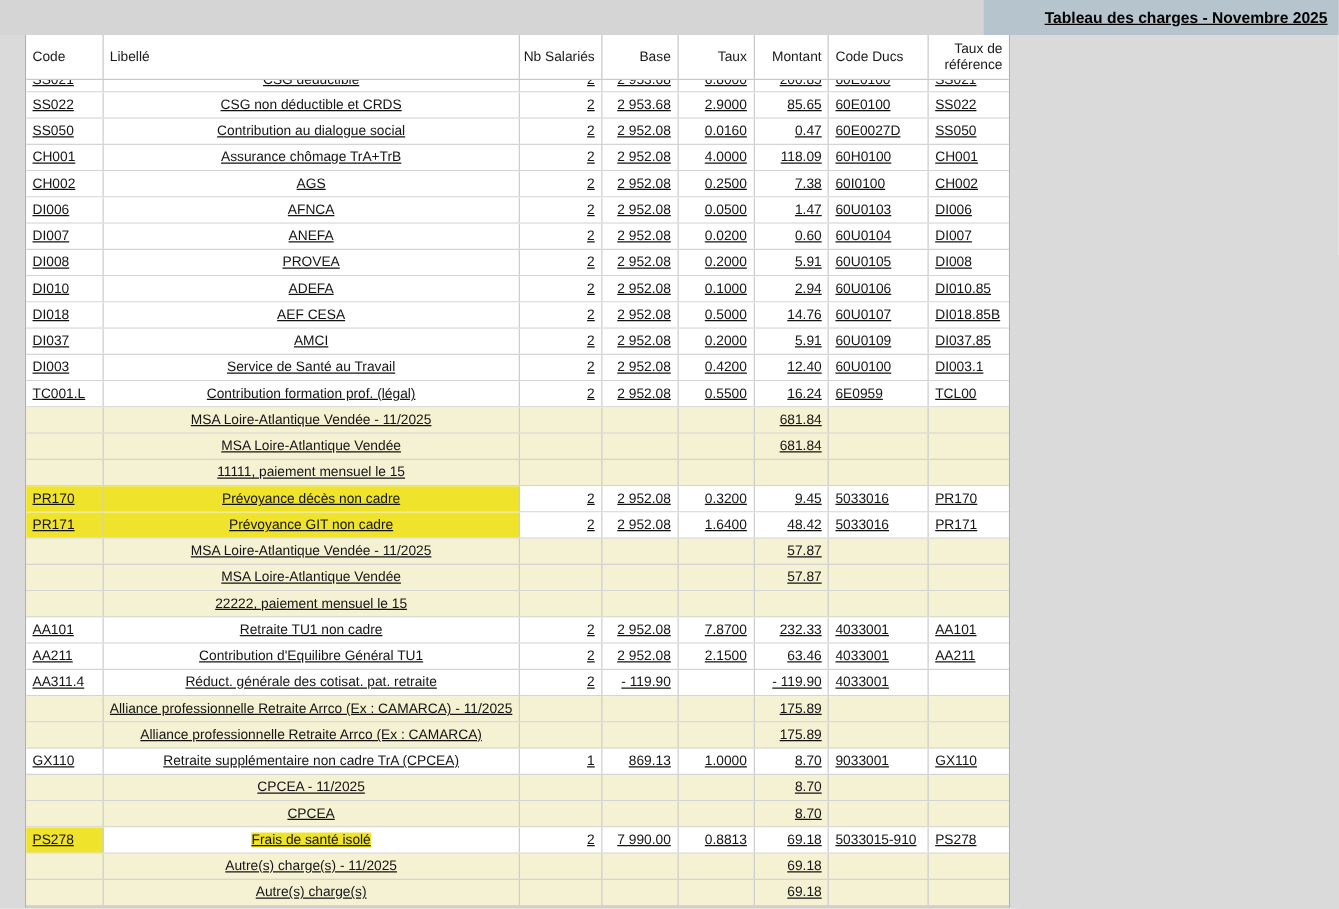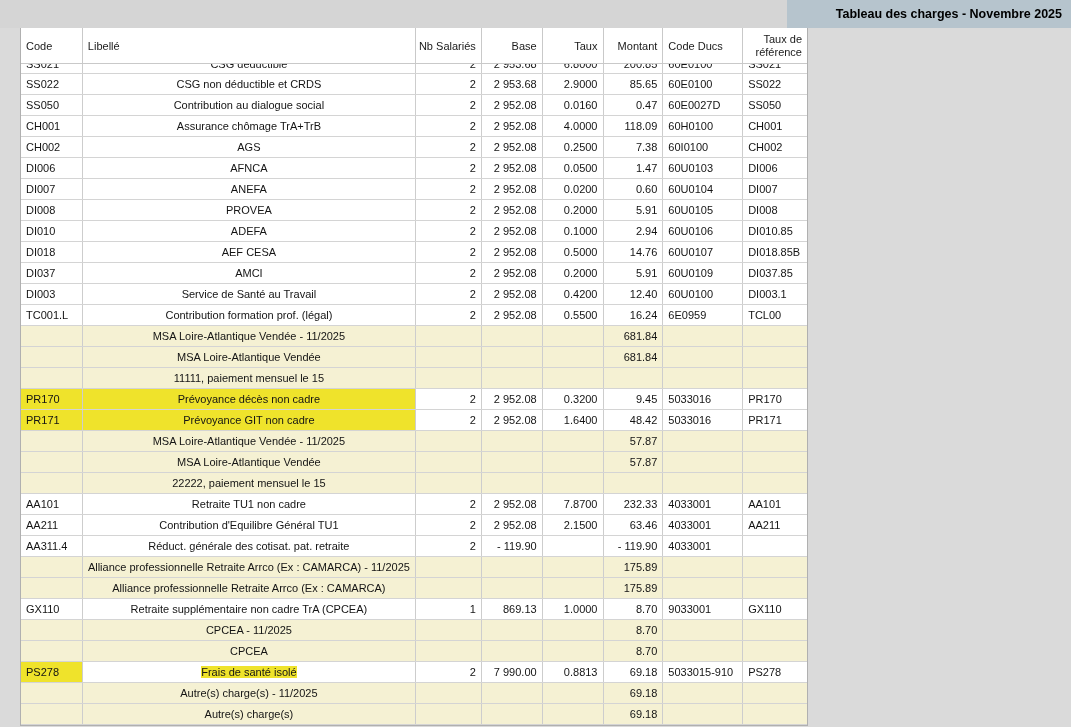--- a/index.html
+++ b/index.html
@@ -10,37 +10,37 @@
     position: relative;
     color: #141414;
   }
   .topbar { display:flex; height:28px; width:100%; }
   .topbar-left { flex:1; background:#d5d5d5; }
   .topbar-right {
     width:284px; background: var(--title-bg, #b6c4cd);
     display:flex; align-items:center; justify-content:flex-end;
     padding-right:9px;
   }
-  .topbar-title { font-size:12.5px; font-weight:bold; color:#000; white-space:nowrap; }
+  .topbar-title { font-size:12.5px; font-weight:bold; color:#000; white-space:nowrap;text-decoration:underline; }
 
   .table-wrap {
     position:absolute; left:4px; top:28px; width:788px;
     background:#fff; border:1px solid #b0b0b0; border-top:none;margin-left:16px;
   }
   .thead { display:flex; height:36px; background:#fff; border-bottom:1px solid #c9c9c9; }
   .hcell {
     display:flex; align-items:center; padding:0 5px;
     font-size:11px; color:#1a1a1a; border-right:1px solid #c9c9c9;
     white-space:nowrap; overflow:hidden;
   }
   .hcell.har { justify-content:flex-end; }
   .hcell.hwrap { white-space:normal; line-height:13px;text-align:right; }
   .hcell:last-child { border-right:none; }
 
-  .row { display:flex; height:21px; border-bottom:1px solid #d4d4d4; background:#fff; }
+  .row { display:flex; height:21px; border-bottom:1px solid #d4d4d4; background:#fff;text-decoration:underline; }
   .row-subtotal, .row-info { background: var(--cream, #f5f1d3); }
   .cell {
     font-size:11px; line-height:20px; padding:0 5px;
     border-right:1px solid #cdcdcd; white-space:nowrap; overflow:hidden;
     height:100%;
   }
   .cell:last-child { border-right:none; }
   .tar { text-align:right; }
 
   .col-code { width:62px; }

